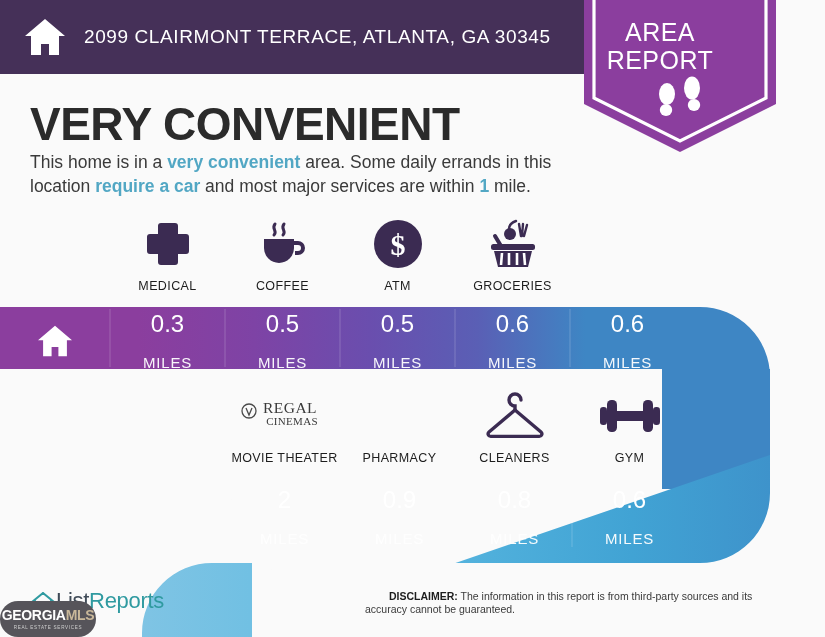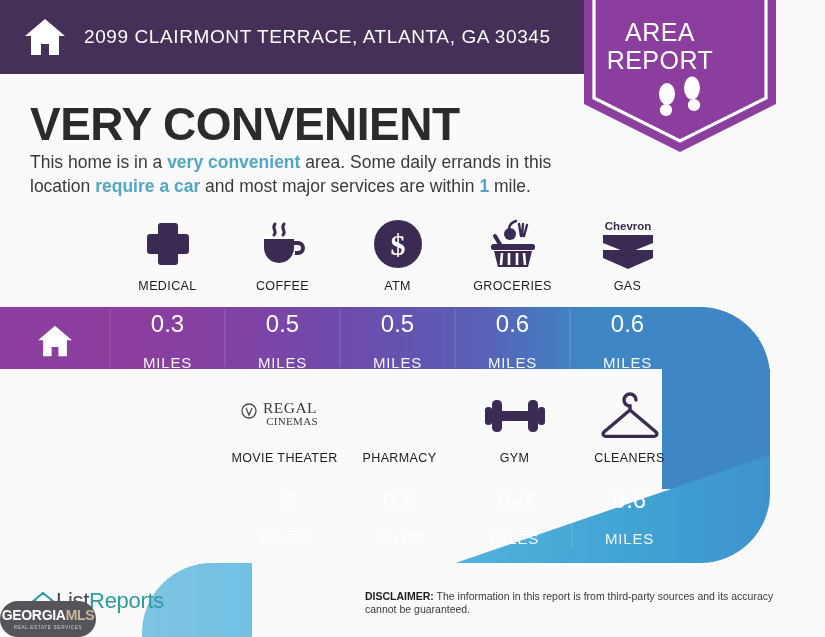--- a/index.html
+++ b/index.html
@@ -97,21 +97,21 @@
   }
   .mls-top { font-size: 14px; font-weight: 700; letter-spacing: -0.3px; line-height: 15px; }
   .mls-top span.a { color: #ffffff; }
   .mls-top span.b { color: #c9b89a; }
   .mls-sub { font-size: 4.6px; color: #cfcfcf; letter-spacing: 0.7px; margin-top: 2px; }
 
   .disclaimer {
     position: absolute; left: 365px; top: 590px; width: 430px;
     font-size: 10.5px; color: #3a3a3a; line-height: 13px;
   }
-  .disclaimer b { font-weight: 700; color: #1d1d1d; }
+  .disclaimer b { font-weight: 700; color: #1d1d1d; margin-left: 24px; }
 </style>
 </head>
 <body>
 
 <div class="page">
 
   <div class="header-bar">
     <svg class="home-glyph" viewBox="0 0 42 40">
       <path d="M21 2 L41 19 L35 19 L35 38 L25 38 L25 27 L17 27 L17 38 L7 38 L7 19 L1 19 Z" fill="#ffffff"></path>
     </svg>
@@ -301,74 +301,64 @@
             <line x1="17" y1="35" x2="16" y2="47"></line>
             <line x1="24" y1="35" x2="24" y2="47"></line>
             <line x1="32" y1="35" x2="32" y2="47"></line>
             <line x1="39" y1="35" x2="40" y2="47"></line>
           </g>
         </svg>
       </div>
       <div class="icon-label">GROCERIES</div>
     </div>
 
-    <div class="icon-cell">
-      <div class="icon-art">
-        <svg width="62" height="52" viewBox="0 0 62 52">
-          <text x="31" y="12" font-family="Liberation Sans, sans-serif" font-size="11.5" font-weight="700" fill="#3B2B52" text-anchor="middle">Chevron</text>
-          <path d="M6 17 h50 v8 l-25 10 l-25 -10 z" fill="#3B2B52"></path>
-          <path d="M6 32 h50 v8 l-25 11 l-25 -11 z" fill="#3B2B52"></path>
-        </svg>
-      </div>
-      <div class="icon-label">GAS</div>
-    </div>
 
   </div>
 
   <div class="icon-row" id="row-bot">
 
     <div class="icon-cell">
       <div class="icon-art">
         <svg width="96" height="46" viewBox="0 0 96 46">
           <circle cx="12" cy="18" r="7" fill="none" stroke="#4a4a4a" stroke-width="1.3"></circle>
           <path d="M9 15 l3 7 l3 -7" fill="none" stroke="#4a4a4a" stroke-width="1.3"></path>
           <text x="53" y="20" font-family="Liberation Serif, serif" font-size="15.5" fill="#3a3a3a" text-anchor="middle" letter-spacing="0.5">REGAL</text>
           <text x="55" y="32" font-family="Liberation Serif, serif" font-size="11" fill="#3a3a3a" text-anchor="middle" letter-spacing="0.3">CINEMAS</text>
         </svg>
       </div>
       <div class="icon-label">MOVIE THEATER</div>
     </div>
 
     <div class="icon-cell">
       <div class="icon-label">PHARMACY</div>
+    </div>
+
+    <div class="icon-cell">
+      <div class="icon-art">
+        <svg width="62" height="50" viewBox="0 0 62 50">
+          <path d="M31 19 v-4 a6 6 0 1 1 6 -6" fill="none" stroke="#3B2B52" stroke-width="3.4" stroke-linecap="round"></path>
+          <path d="M31 19 L5 41 a2.5 2.5 0 0 0 1.6 4.4 h48.8 a2.5 2.5 0 0 0 1.6 -4.4 z" fill="none" stroke="#3B2B52" stroke-width="3.4" stroke-linejoin="round"></path>
+        </svg>
+      </div>
+      <div class="icon-label">CLEANERS</div>
     </div>
 
     <div class="icon-cell">
       <div class="icon-art">
         <svg width="64" height="44" viewBox="0 0 64 44">
           <rect x="2" y="13" width="7" height="18" rx="3.2" fill="#3B2B52"></rect>
           <rect x="9" y="6" width="10" height="32" rx="4.5" fill="#3B2B52"></rect>
           <rect x="45" y="6" width="10" height="32" rx="4.5" fill="#3B2B52"></rect>
           <rect x="55" y="13" width="7" height="18" rx="3.2" fill="#3B2B52"></rect>
           <rect x="17" y="17" width="30" height="10" rx="2" fill="#3B2B52"></rect>
         </svg>
       </div>
       <div class="icon-label">GYM</div>
     </div>
 
-    <div class="icon-cell">
-      <div class="icon-art">
-        <svg width="62" height="50" viewBox="0 0 62 50">
-          <path d="M31 19 v-4 a6 6 0 1 1 6 -6" fill="none" stroke="#3B2B52" stroke-width="3.4" stroke-linecap="round"></path>
-          <path d="M31 19 L5 41 a2.5 2.5 0 0 0 1.6 4.4 h48.8 a2.5 2.5 0 0 0 1.6 -4.4 z" fill="none" stroke="#3B2B52" stroke-width="3.4" stroke-linejoin="round"></path>
-        </svg>
-      </div>
-      <div class="icon-label">CLEANERS</div>
-    </div>
-
   </div>
 
   <div class="lr-logo">
     <svg width="26" height="24" viewBox="0 0 26 24">
       <path d="M13 4 L24 13 M13 4 L2 13 M5 12 v9 h16 v-9" fill="none" stroke="#2f9aa0" stroke-width="2.1" stroke-linecap="round" stroke-linejoin="round"></path>
     </svg>
     <span class="lr-name"><b>List</b><i>Reports</i></span>
   </div>
 
   <div class="mls-box">

